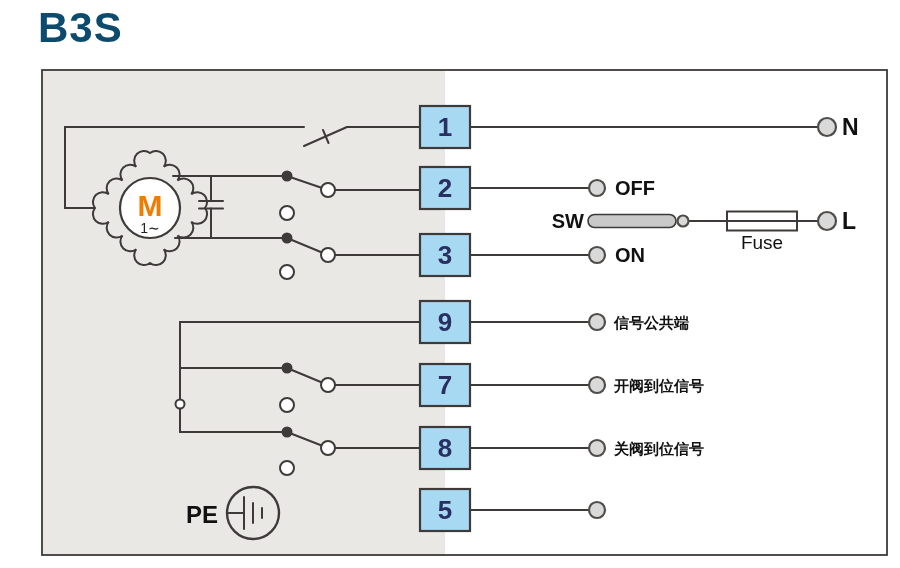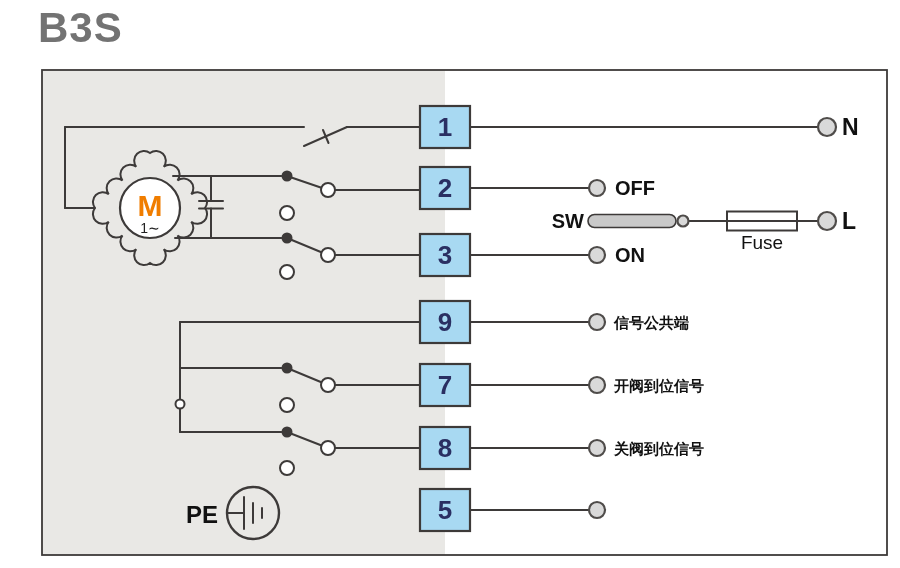--- a/index.html
+++ b/index.html
@@ -1,18 +1,18 @@
 <!DOCTYPE html>
 <html><head>
 <meta charset="utf-8">
 <style>
   html,body{margin:0;padding:0;background:#ffffff;}
   .stage{position:relative;width:900px;height:568px;background:#ffffff;overflow:hidden;
          font-family:"Liberation Sans",sans-serif;}
-  .title{position:absolute;left:38px;top:4px;font-size:42px;font-weight:bold;color:#737373;
+  .title{position:absolute;left:38px;top:4px;font-size:42px;font-weight:bold;color:#0c4a6e;
          letter-spacing:1px;margin:0;}
   svg{position:absolute;left:0;top:0;}
   .wire{stroke:#3d3a39;stroke-width:2;fill:none;stroke-linecap:round;}
   .frame{fill:none;stroke:#3d3a39;stroke-width:1.8;}
   .panel{fill:#e9e8e5;}
   .block{fill:#a8d9f2;stroke:#3d3a39;stroke-width:2.2;}
   .contact{fill:#ffffff;stroke:#3d3a39;stroke-width:2;}
   .dot{fill:#3d3a39;}
   .tcirc{fill:#d9d9d9;stroke:#4f4c4a;stroke-width:2.2;}
   .swbar{fill:#c9c9c9;stroke:#3d3a39;stroke-width:1.6;}

